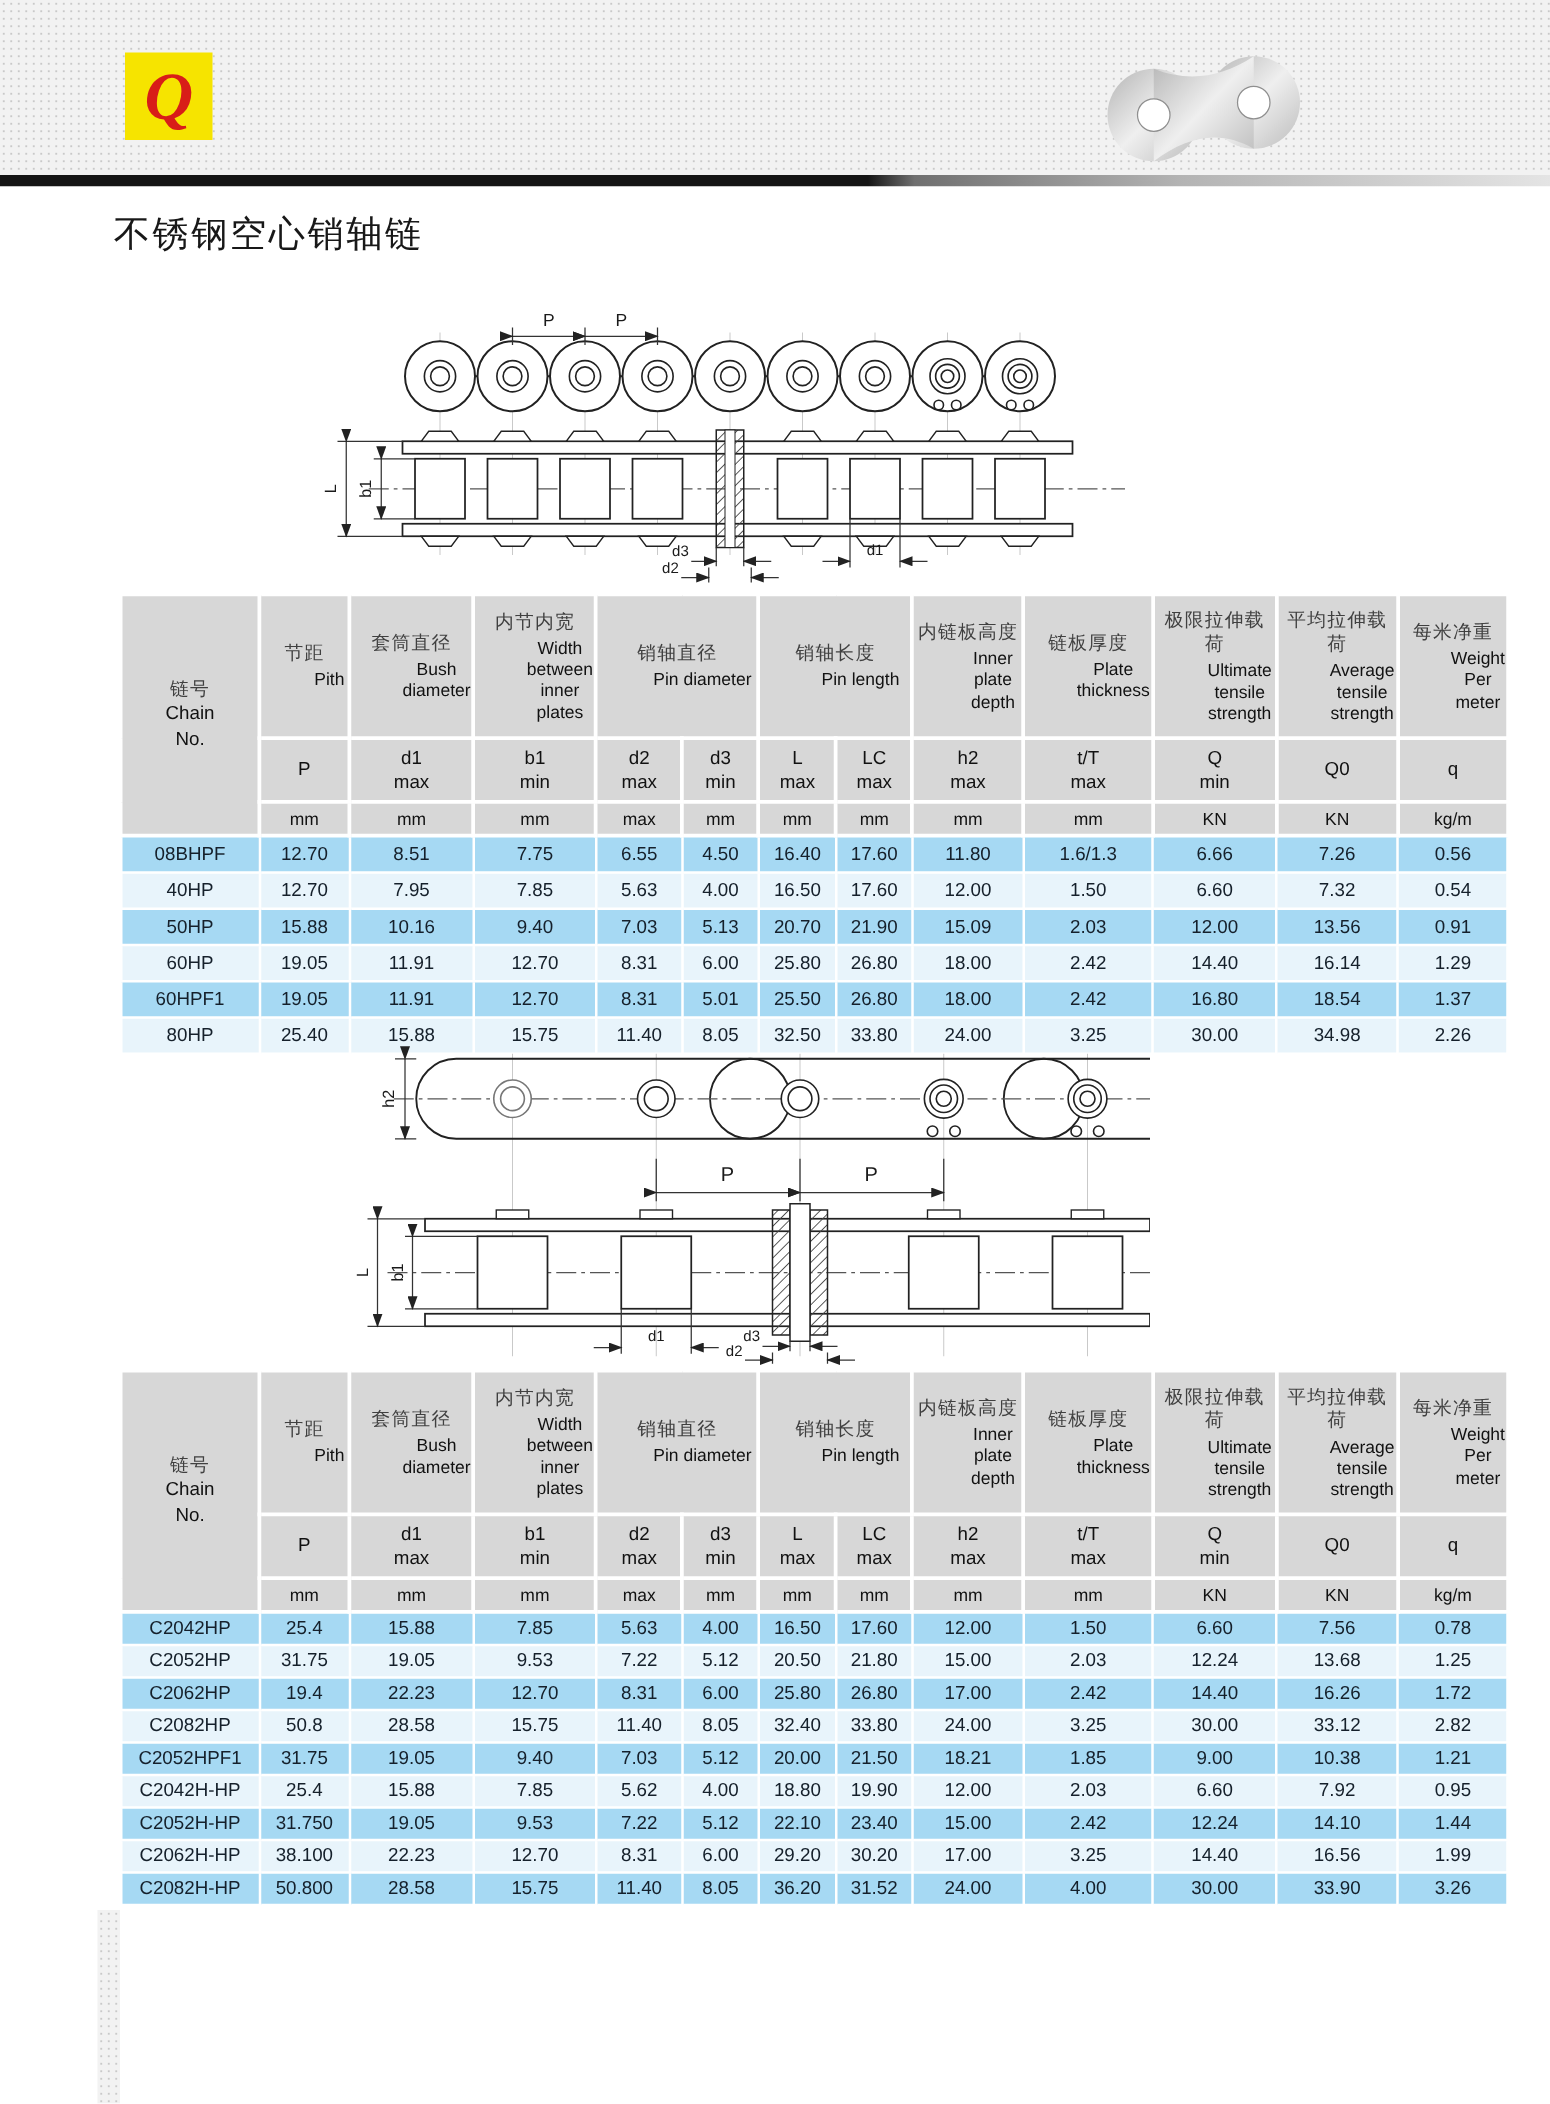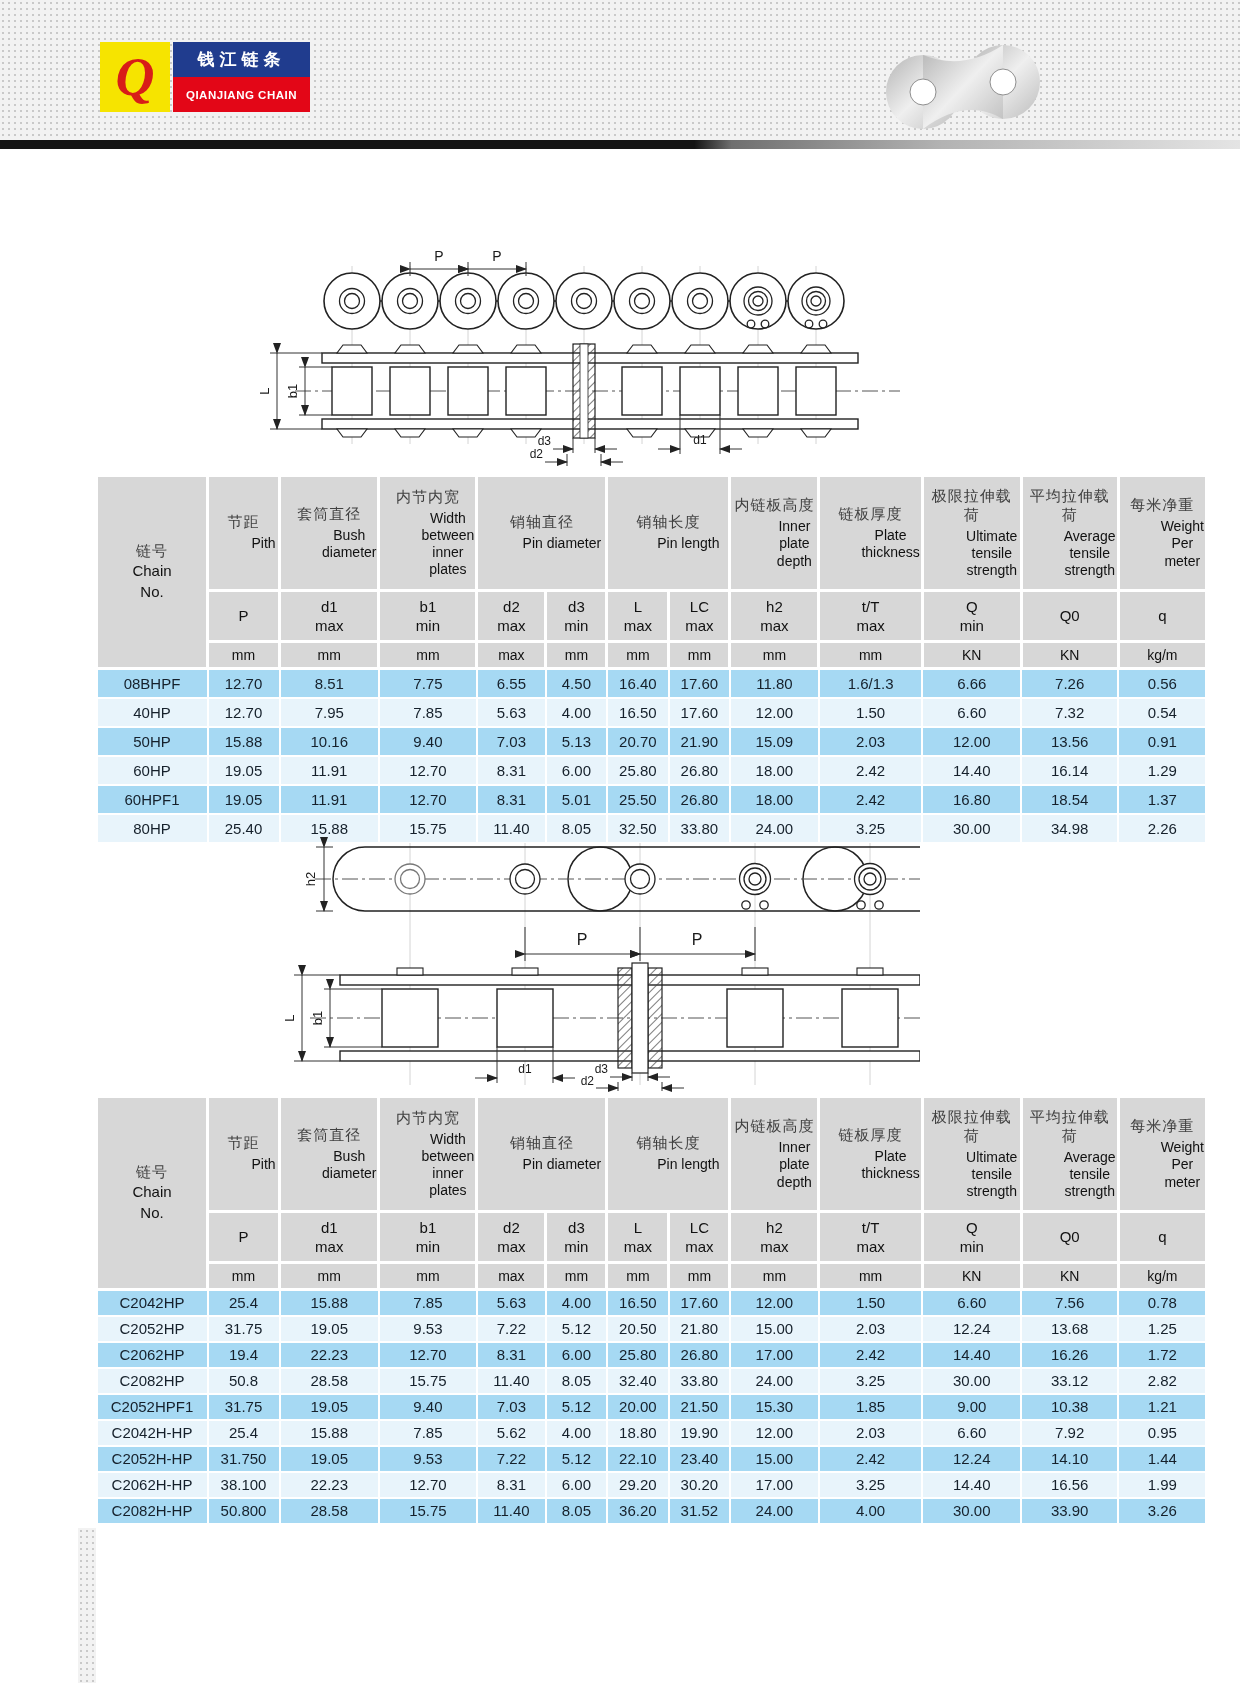--- a/index.html
+++ b/index.html
@@ -50,24 +50,20 @@
 </style>
 </head>
 <body>
 
 <div class="page">
 
   <div class="top-band texture"></div>
 
   <div class="logo">
     <div class="logo-q">Q</div>
-    <div class="logo-txt">
-      <div class="logo-cn">钱江链条</div>
-      <div class="logo-en">QIANJIANG CHAIN</div>
-    </div>
   </div>
 
   <div class="plate-graphic">
     <svg width="170" height="95" viewBox="0 0 170 95">
       <defs>
         <linearGradient id="steel" x1="0" y1="0" x2="1" y2="1">
           <stop offset="0" stop-color="#b4b4b4"></stop>
             <stop offset="0.5" stop-color="#efefef"></stop>
             <stop offset="1" stop-color="#bdbdbd"></stop>
         </linearGradient>
@@ -77,20 +73,21 @@
         <circle cx="128" cy="42" r="37" fill="url(#steel)"></circle>
         <path d="M 48 15 C 76 26 102 22 128 5 L 128 79 C 102 64 76 68 48 89 Z" fill="url(#steel)"></path>
         <circle cx="48" cy="52" r="13" fill="#ffffff" stroke="#8f8f8f" stroke-width="1"></circle>
         <circle cx="128" cy="42" r="13" fill="#ffffff" stroke="#8f8f8f" stroke-width="1"></circle>
       </g>
     </svg>
   </div>
 
   <div class="divider-bar"></div>
 
+  <div class="title-cn">不锈钢空心销轴链</div>
 
   <div class="dia1">
     <svg width="700" height="225" viewBox="0 0 700 225">
       <defs>
         <marker id="arr1" orient="auto" markerWidth="11" markerHeight="8" refX="10" refY="4">
           <path d="M0,0 L11,4 L0,8 Z" fill="#222"></path>
         </marker>
         <pattern id="hatch1" patternUnits="userSpaceOnUse" width="6" height="6" patternTransform="rotate(45)">
           <line x1="0" y1="0" x2="0" y2="6" stroke="#444" stroke-width="1.4"></line>
         </pattern>
@@ -747,21 +744,21 @@
           </tr>
           <tr>
             <td class="chain-cell">C2052HPF1</td>
             <td class="val">31.75</td>
             <td class="val">19.05</td>
             <td class="val">9.40</td>
             <td class="val">7.03</td>
             <td class="val">5.12</td>
             <td class="val">20.00</td>
             <td class="val">21.50</td>
-            <td class="val">15.30</td>
+            <td class="val">18.21</td>
             <td class="val">1.85</td>
             <td class="val">9.00</td>
             <td class="val">10.38</td>
             <td class="val">1.21</td>
           </tr>
           <tr>
             <td class="chain-cell">C2042H-HP</td>
             <td class="val">25.4</td>
             <td class="val">15.88</td>
             <td class="val">7.85</td>

